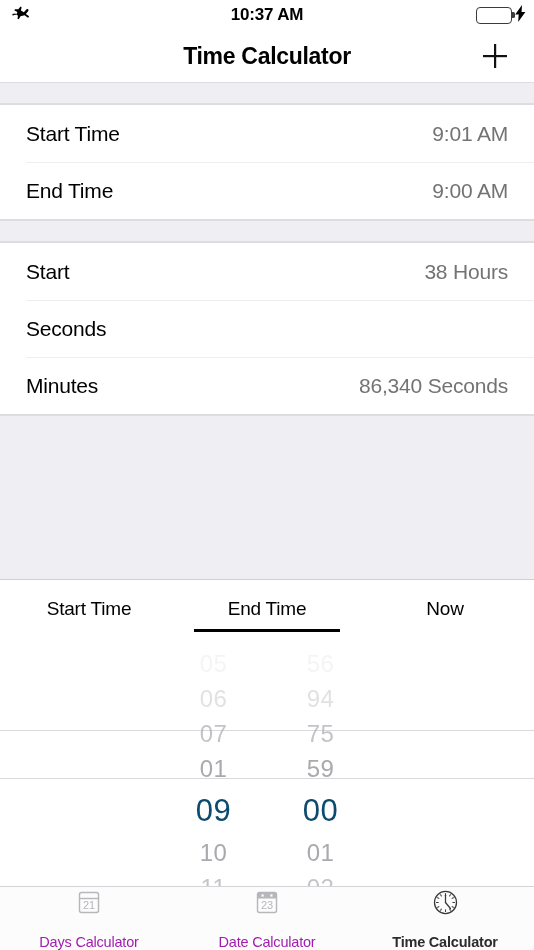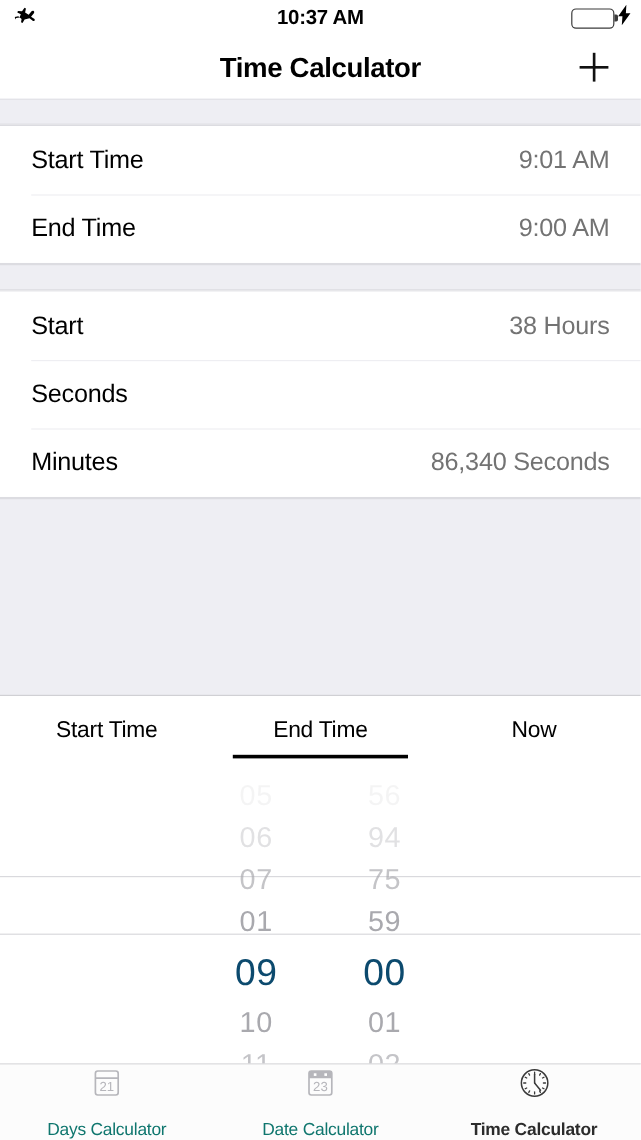--- a/index.html
+++ b/index.html
@@ -238,21 +238,21 @@
     display: flex;
     flex-direction: column;
     align-items: center;
     justify-content: center;
     gap: 17px;
     cursor: pointer;
   }
   .tab-icon { height: 30px; display: flex; align-items: center; justify-content: center; }
   .tab-label {
     font-size: 14.5px;
-    color: #0f766e;
+    color: #a21caf;
     letter-spacing: -0.2px;
   }
   .tab.active .tab-label { color: #2c2c2c; font-weight: bold; }
 </style>
 </head>
 <body>
 
 <div id="app">
 
   <div class="statusbar">

